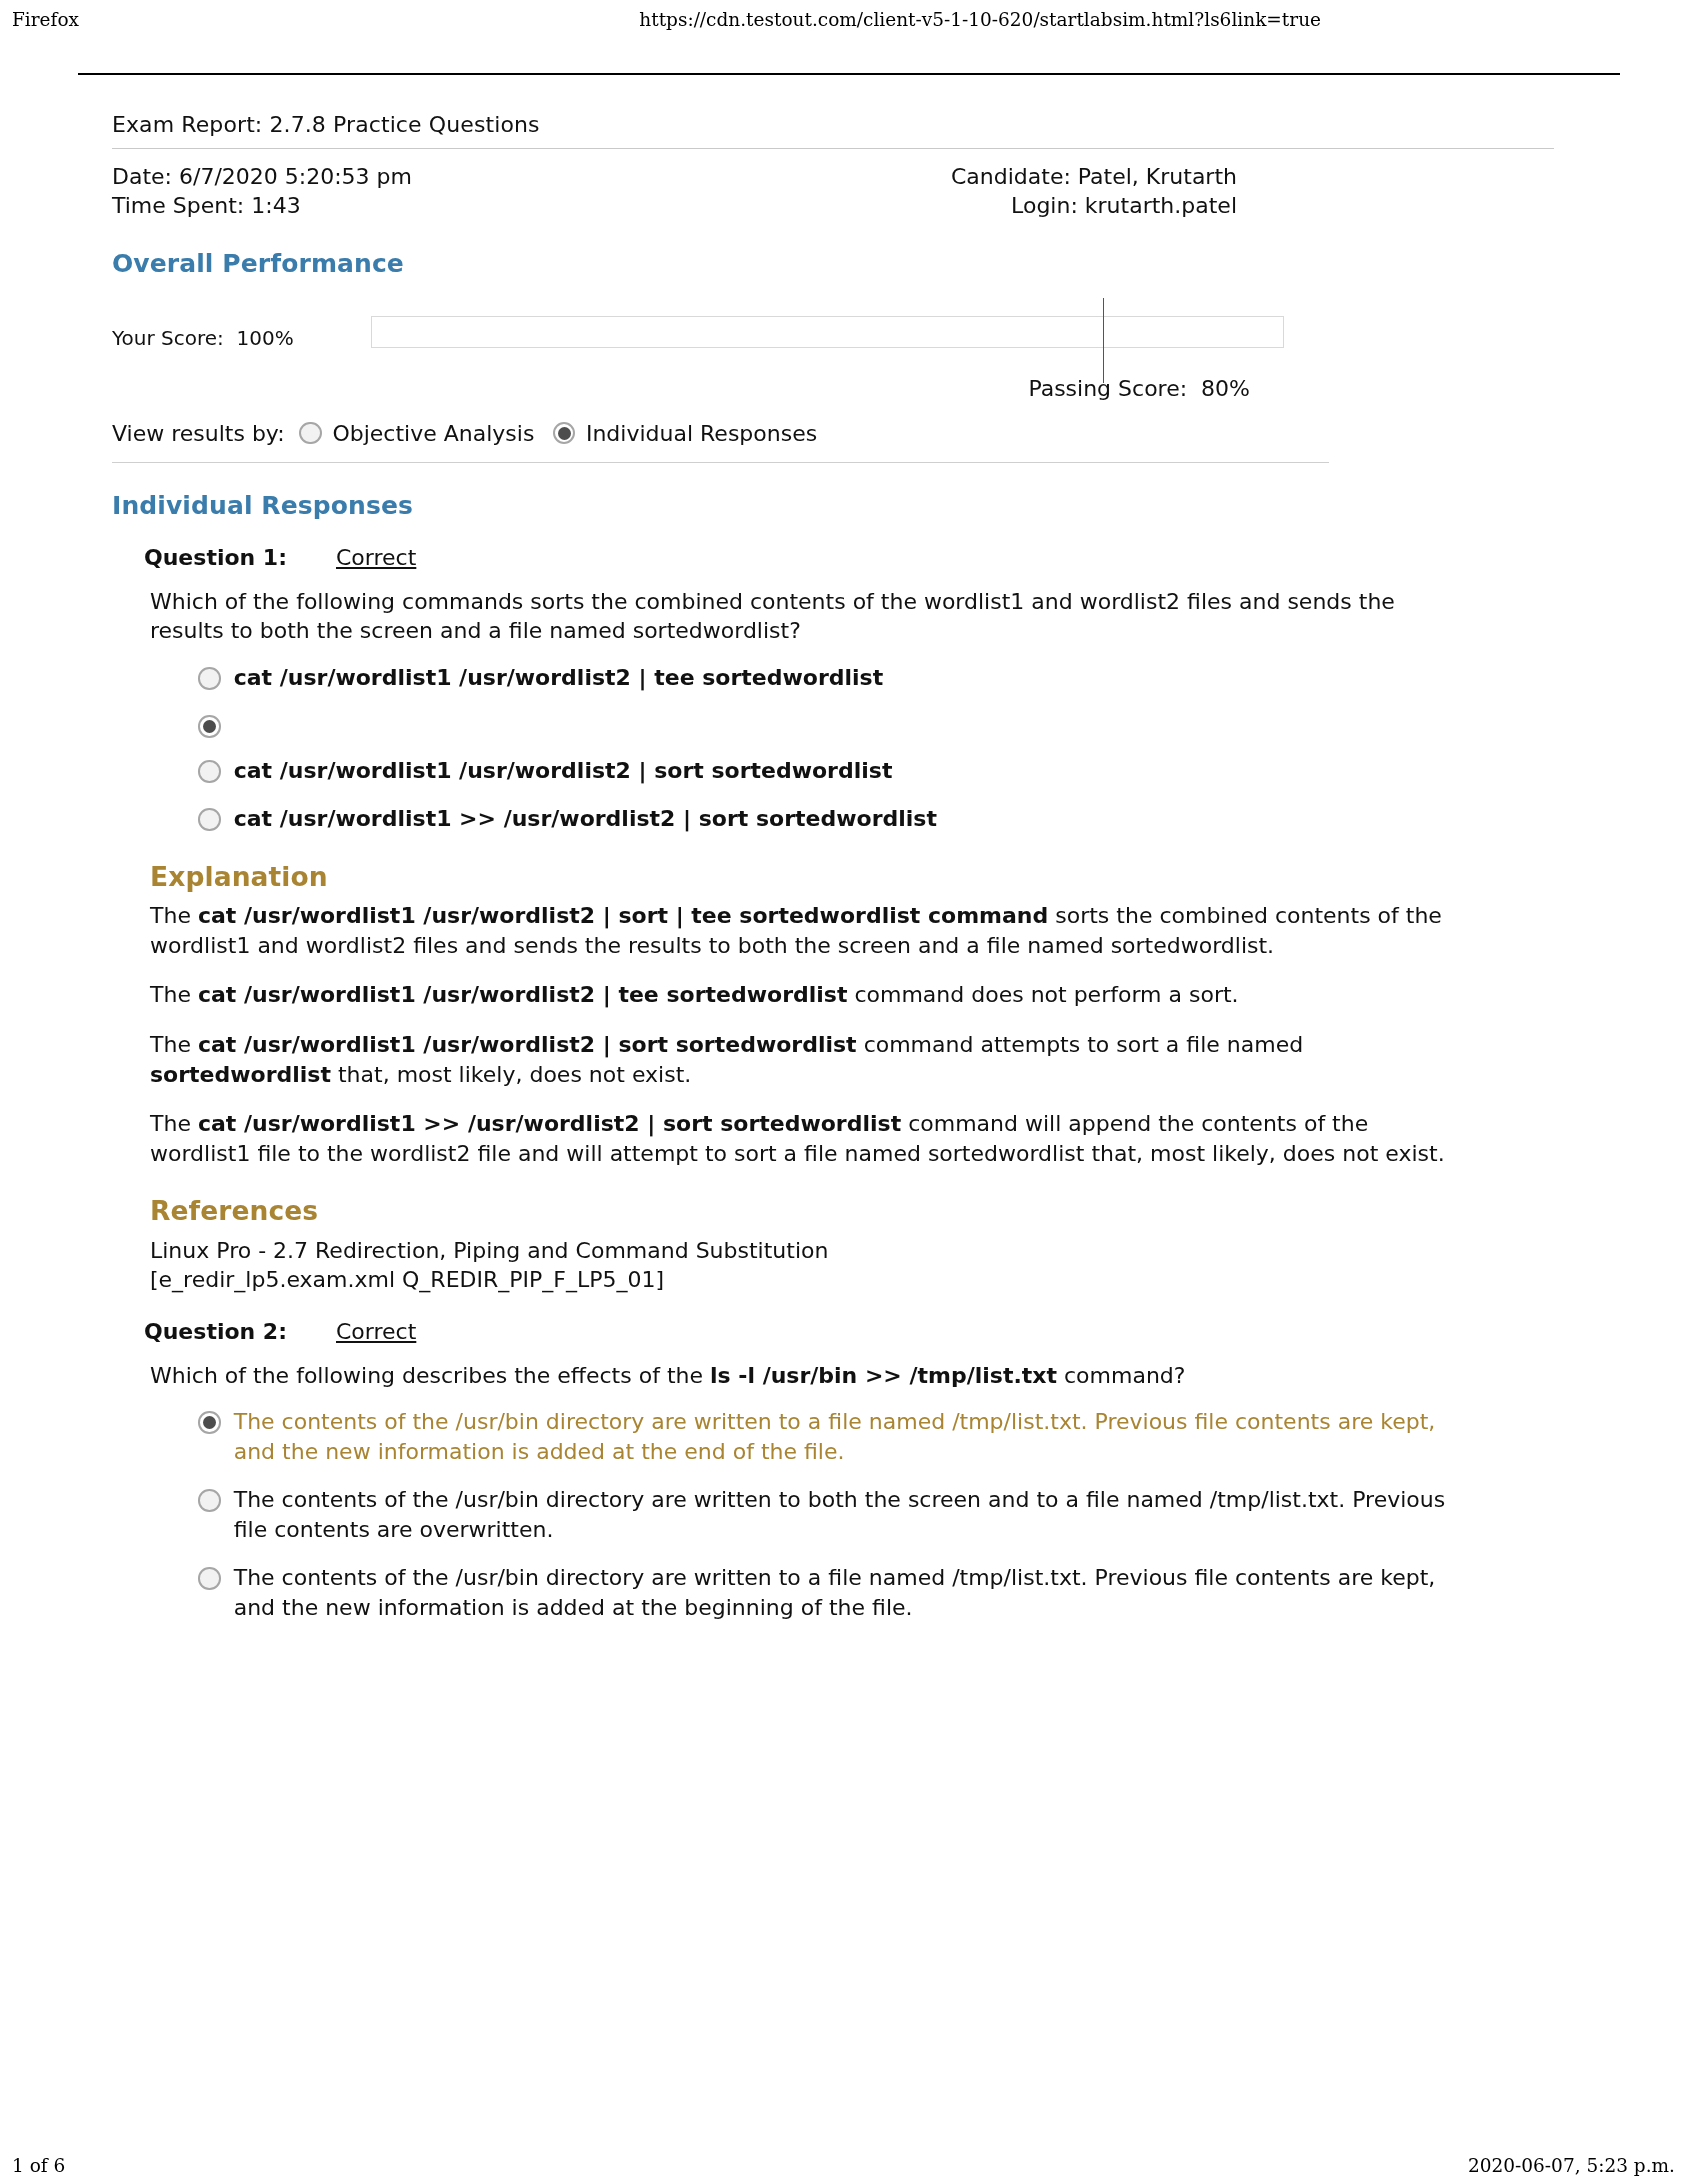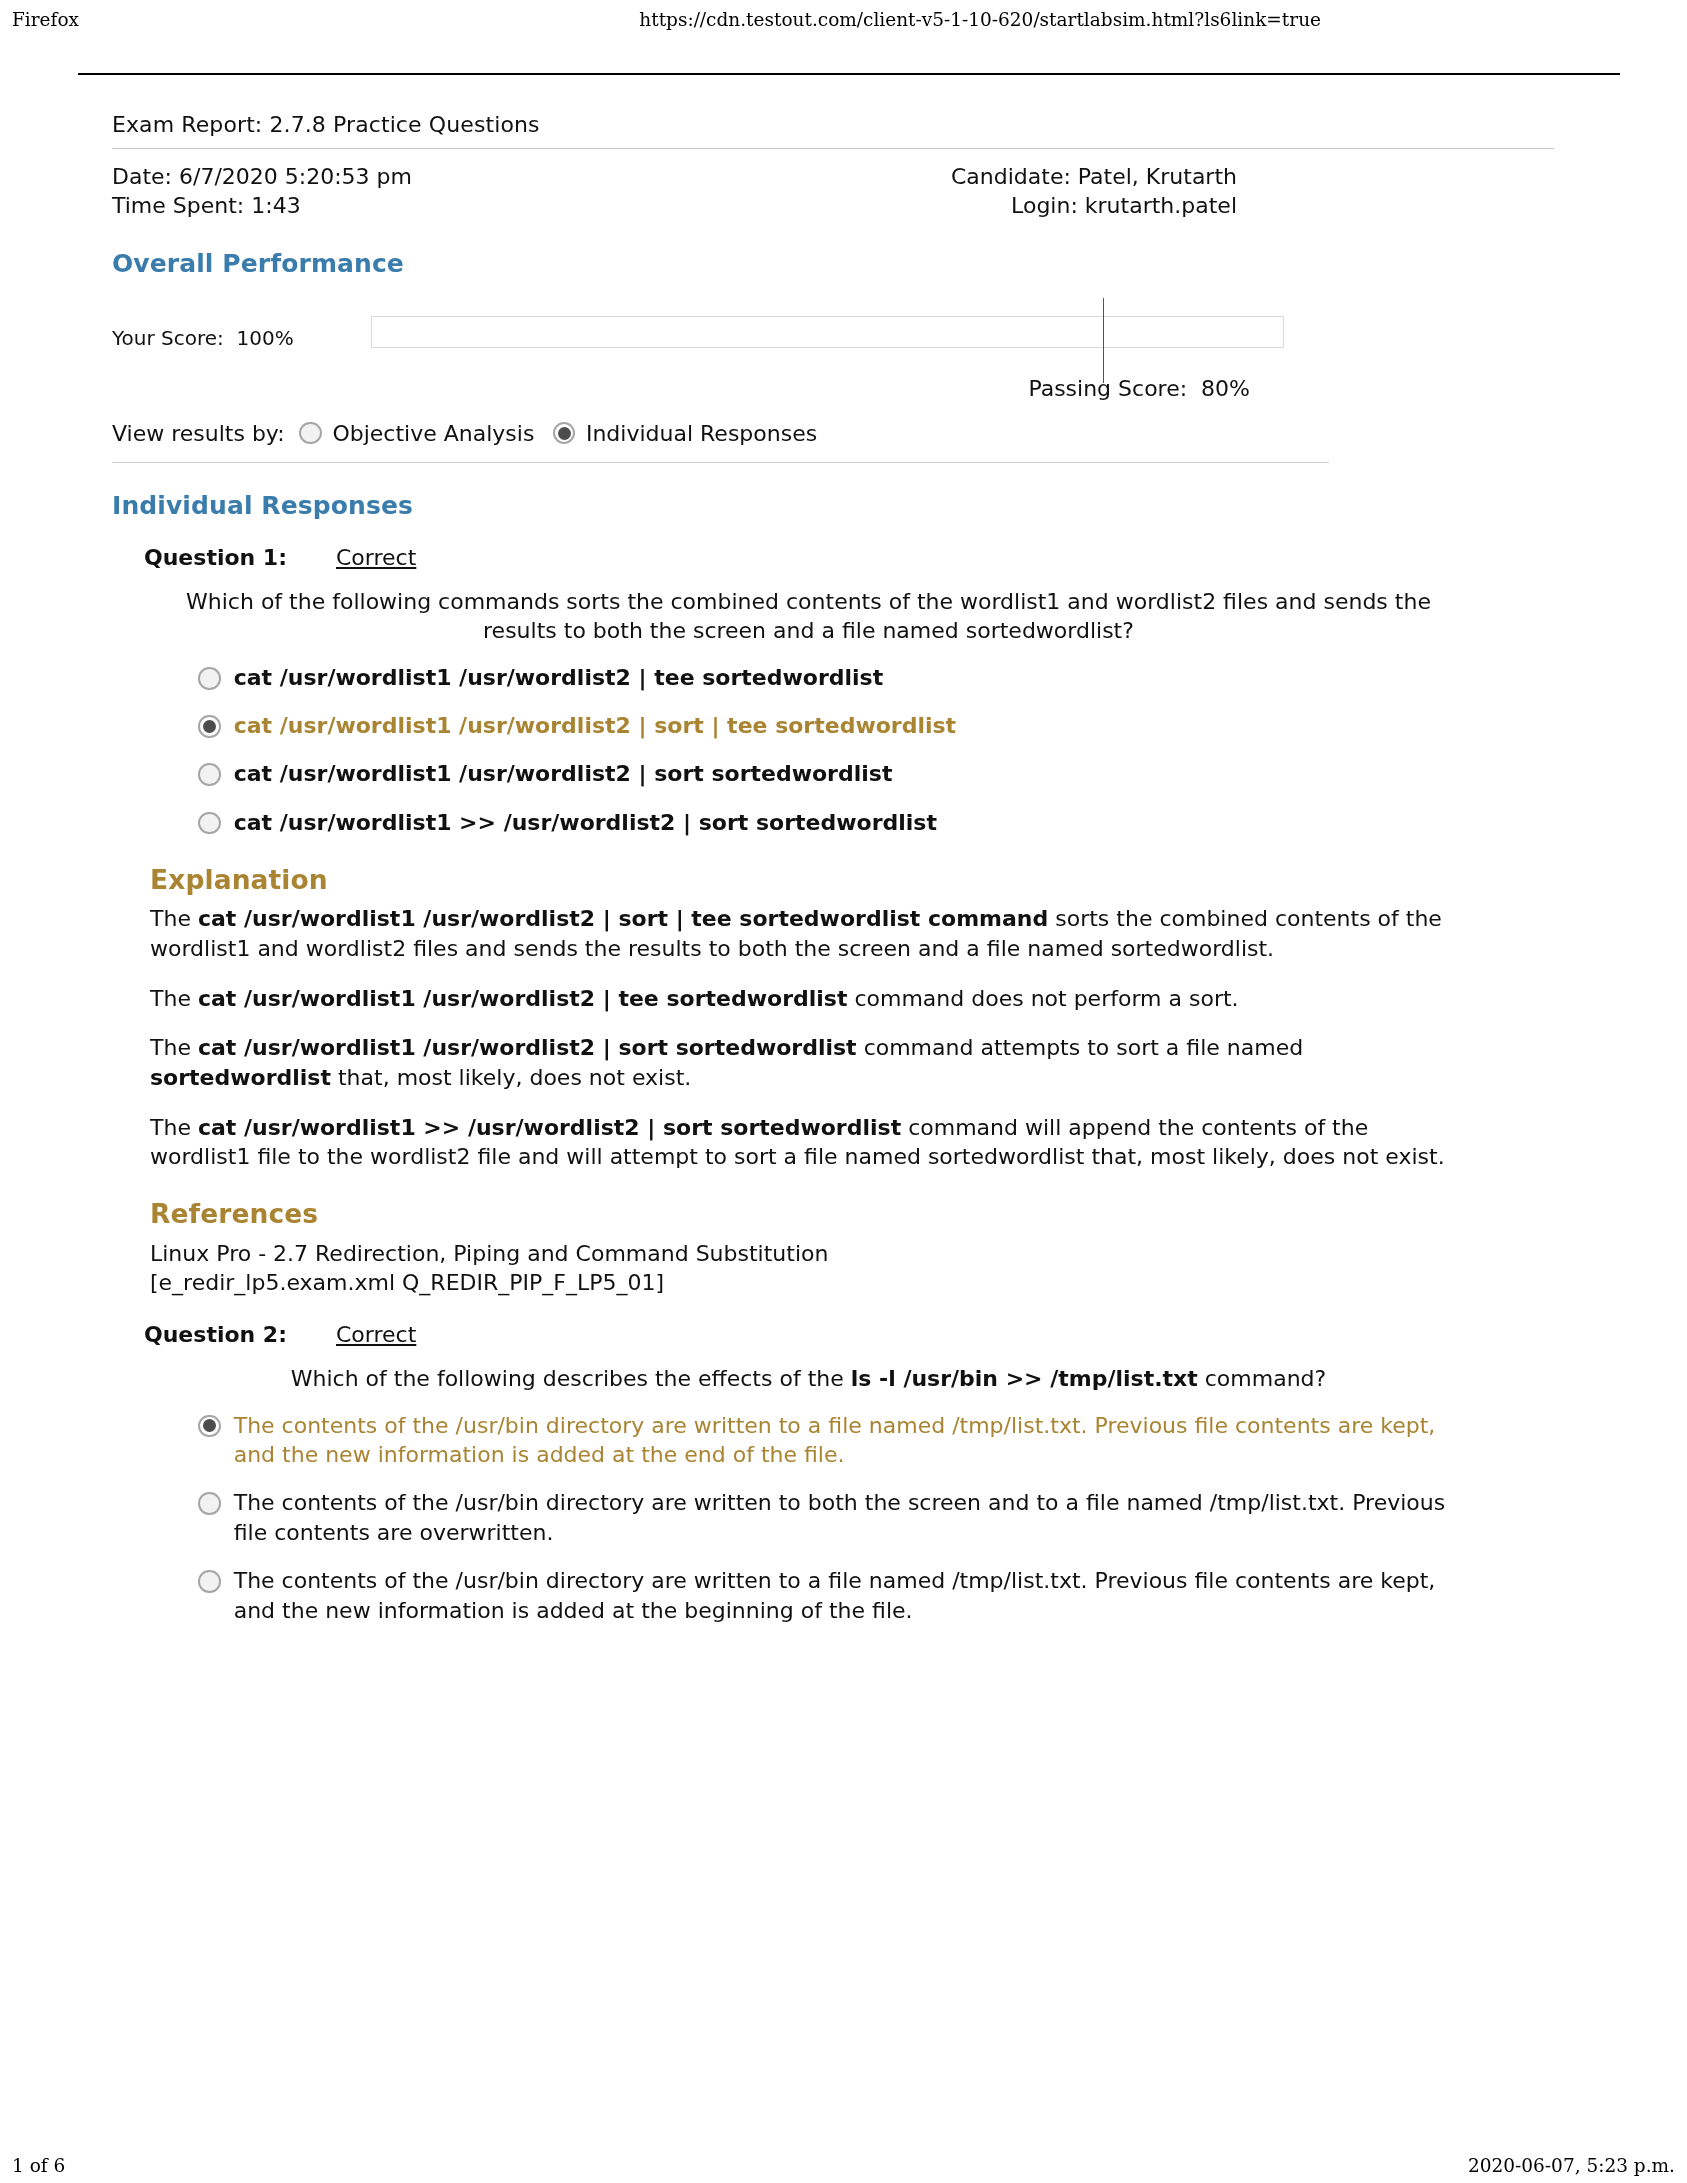--- a/index.html
+++ b/index.html
@@ -223,21 +223,20 @@
     text-decoration: underline;
     color: #111;
   }
   .q-text {
     margin-top: 17px;
     margin-left: 38px;
     width: 1317px;
     font-size: 22px;
     line-height: 1.35;
     color: #111;
-    text-align: center;
   }
 
   .answers {
     margin-top: 17px;
     margin-left: 86px;
     width: 1257px;
   }
   .answer {
     display: flex;
     align-items: flex-start;
@@ -347,21 +346,20 @@
       </div>
       <div class="q-text">Which of the following commands sorts the combined contents of the wordlist1 and wordlist2 files and sends the results to both the screen and a file named sortedwordlist?</div>
 
       <div class="answers">
         <div class="answer">
           <span class="radio"></span>
           <span class="atext mono-bold">cat /usr/wordlist1 /usr/wordlist2 | tee sortedwordlist</span>
         </div>
         <div class="answer selected">
           <span class="radio checked"></span>
-          <span class="atext mono-bold">cat /usr/wordlist1 /usr/wordlist2 | sort | tee sortedwordlist</span>
         </div>
         <div class="answer">
           <span class="radio"></span>
           <span class="atext mono-bold">cat /usr/wordlist1 /usr/wordlist2 | sort sortedwordlist</span>
         </div>
         <div class="answer">
           <span class="radio"></span>
           <span class="atext mono-bold">cat /usr/wordlist1 &gt;&gt; /usr/wordlist2 | sort sortedwordlist</span>
         </div>
       </div>

